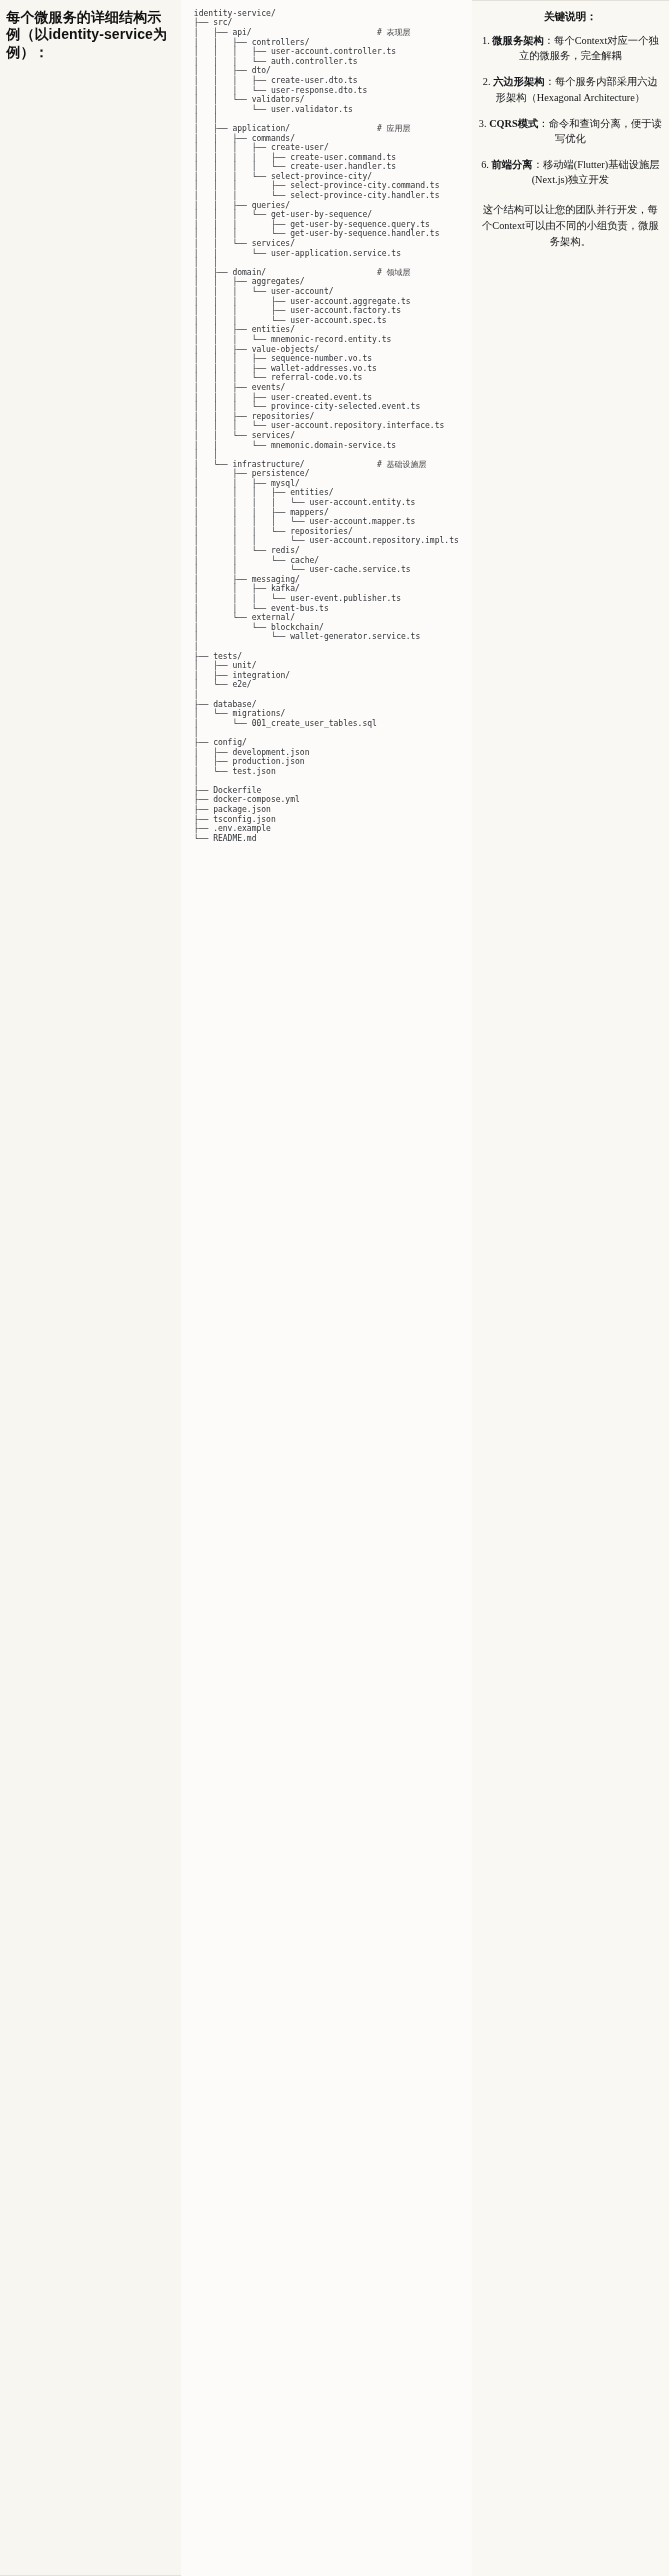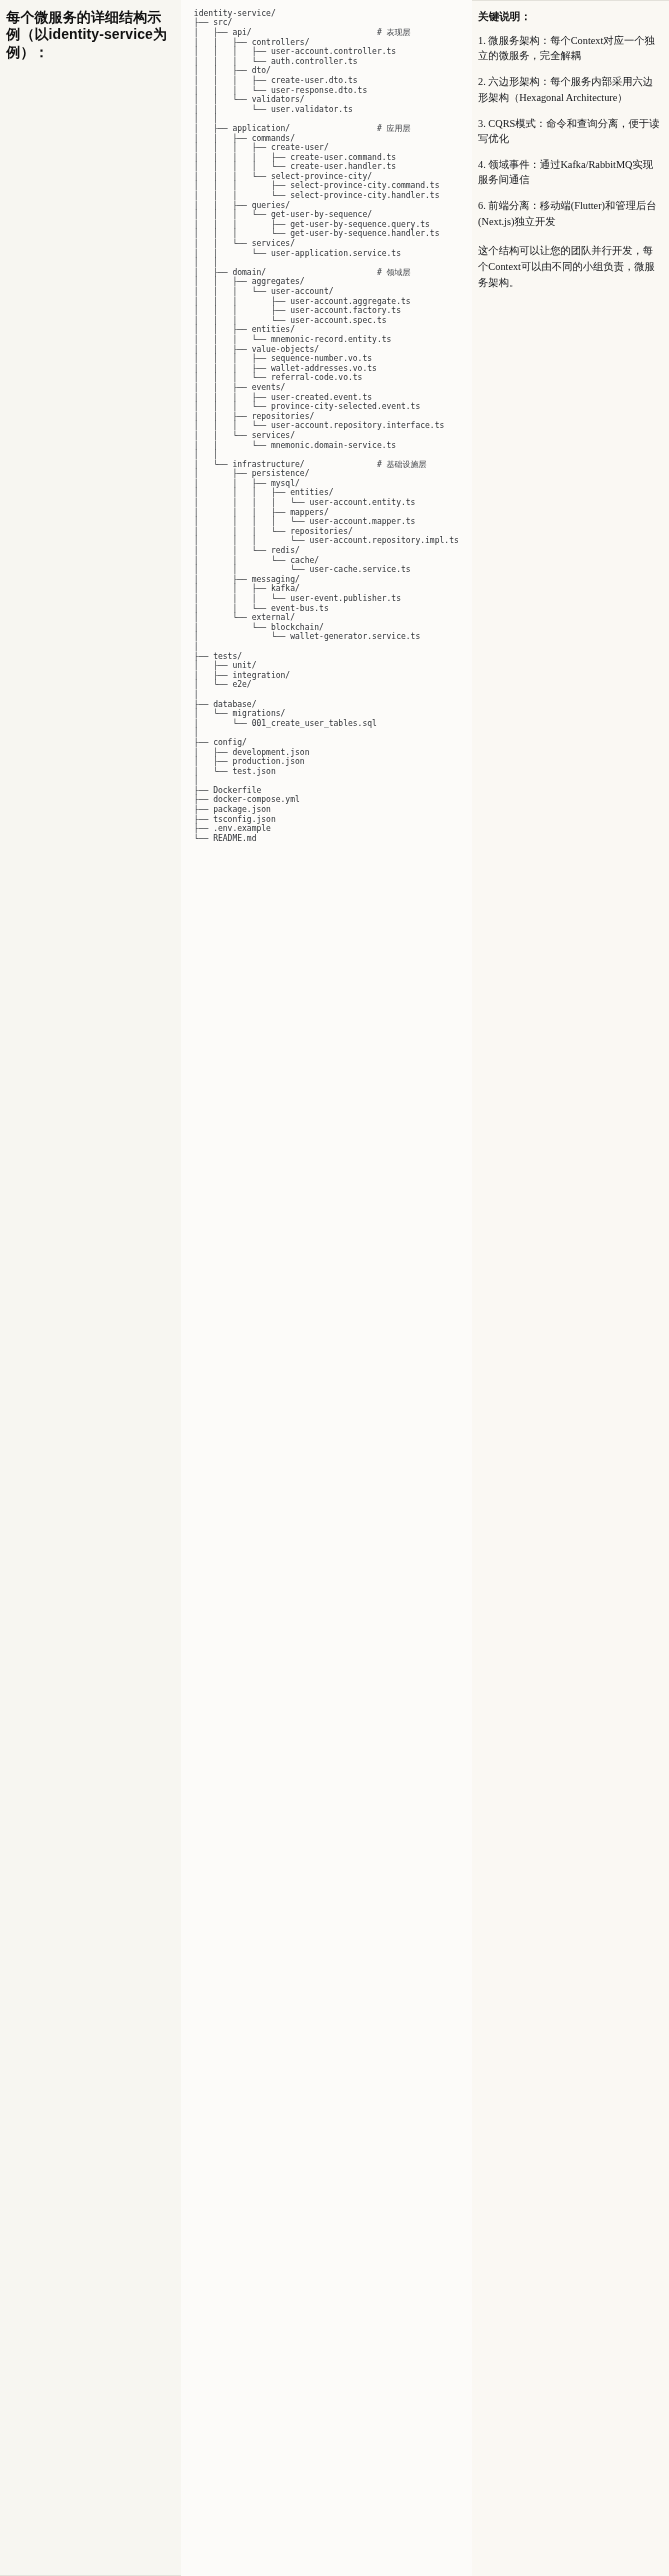--- a/index.html
+++ b/index.html
@@ -52,36 +52,37 @@
     margin: 0;
   }
   .tree .row { display: block; height: 9.6px; white-space: pre; }
   .tree .cmt { color: #3a3d42; }
 
   
   .keys {
     background: #faf8f3;
     border-top: 0.6px solid #e3e1da;
     padding: 8.8px 6.3px 6.3px 6.3px;
+    text-align: center;
   }
   .keys h2 {
     font-family: "Liberation Sans", "DejaVu Sans", sans-serif;
     font-weight: bold;
     font-size: 10.6px;
     margin: 0 0 8.8px 0;
     color: #111;
   }
   .key-item {
     font-size: 10.3px;
     line-height: 1.5;
     margin: 0 0 10.6px 0;
     color: #14161a;
   }
   .key-item .num { font-weight: normal; }
-  .key-item .k { font-weight: normal; }
+  .key-item .k { font-weight: bold; }
   .key-item .v { font-weight: normal; }
 
   .closing {
     font-size: 10.3px;
     line-height: 1.55;
     margin: 13.8px 0 2.5px 0;
     color: #14161a;
   }
 </style>
 </head>
@@ -96,20 +97,19 @@
   <div class="tree-block">
     <pre class="tree" id="tree-root"><span class="row">identity-service/</span><span class="row">├── src/</span><span class="row">│   ├── api/                          <span class="cmt"># 表现层</span></span><span class="row">│   │   ├── controllers/</span><span class="row">│   │   │   ├── user-account.controller.ts</span><span class="row">│   │   │   └── auth.controller.ts</span><span class="row">│   │   ├── dto/</span><span class="row">│   │   │   ├── create-user.dto.ts</span><span class="row">│   │   │   └── user-response.dto.ts</span><span class="row">│   │   └── validators/</span><span class="row">│   │       └── user.validator.ts</span><span class="row">│   │</span><span class="row">│   ├── application/                  <span class="cmt"># 应用层</span></span><span class="row">│   │   ├── commands/</span><span class="row">│   │   │   ├── create-user/</span><span class="row">│   │   │   │   ├── create-user.command.ts</span><span class="row">│   │   │   │   └── create-user.handler.ts</span><span class="row">│   │   │   └── select-province-city/</span><span class="row">│   │   │       ├── select-province-city.command.ts</span><span class="row">│   │   │       └── select-province-city.handler.ts</span><span class="row">│   │   ├── queries/</span><span class="row">│   │   │   └── get-user-by-sequence/</span><span class="row">│   │   │       ├── get-user-by-sequence.query.ts</span><span class="row">│   │   │       └── get-user-by-sequence.handler.ts</span><span class="row">│   │   └── services/</span><span class="row">│   │       └── user-application.service.ts</span><span class="row">│   │</span><span class="row">│   ├── domain/                       <span class="cmt"># 领域层</span></span><span class="row">│   │   ├── aggregates/</span><span class="row">│   │   │   └── user-account/</span><span class="row">│   │   │       ├── user-account.aggregate.ts</span><span class="row">│   │   │       ├── user-account.factory.ts</span><span class="row">│   │   │       └── user-account.spec.ts</span><span class="row">│   │   ├── entities/</span><span class="row">│   │   │   └── mnemonic-record.entity.ts</span><span class="row">│   │   ├── value-objects/</span><span class="row">│   │   │   ├── sequence-number.vo.ts</span><span class="row">│   │   │   ├── wallet-addresses.vo.ts</span><span class="row">│   │   │   └── referral-code.vo.ts</span><span class="row">│   │   ├── events/</span><span class="row">│   │   │   ├── user-created.event.ts</span><span class="row">│   │   │   └── province-city-selected.event.ts</span><span class="row">│   │   ├── repositories/</span><span class="row">│   │   │   └── user-account.repository.interface.ts</span><span class="row">│   │   └── services/</span><span class="row">│   │       └── mnemonic.domain-service.ts</span><span class="row">│   │</span><span class="row">│   └── infrastructure/               <span class="cmt"># 基础设施层</span></span><span class="row">│       ├── persistence/</span><span class="row">│       │   ├── mysql/</span><span class="row">│       │   │   ├── entities/</span><span class="row">│       │   │   │   └── user-account.entity.ts</span><span class="row">│       │   │   ├── mappers/</span><span class="row">│       │   │   │   └── user-account.mapper.ts</span><span class="row">│       │   │   └── repositories/</span><span class="row">│       │   │       └── user-account.repository.impl.ts</span><span class="row">│       │   └── redis/</span><span class="row">│       │       └── cache/</span><span class="row">│       │           └── user-cache.service.ts</span><span class="row">│       ├── messaging/</span><span class="row">│       │   ├── kafka/</span><span class="row">│       │   │   └── user-event.publisher.ts</span><span class="row">│       │   └── event-bus.ts</span><span class="row">│       └── external/</span><span class="row">│           └── blockchain/</span><span class="row">│               └── wallet-generator.service.ts</span><span class="row">│</span><span class="row">├── tests/</span><span class="row">│   ├── unit/</span><span class="row">│   ├── integration/</span><span class="row">│   └── e2e/</span><span class="row">│</span><span class="row">├── database/</span><span class="row">│   └── migrations/</span><span class="row">│       └── 001_create_user_tables.sql</span><span class="row">│</span><span class="row">├── config/</span><span class="row">│   ├── development.json</span><span class="row">│   ├── production.json</span><span class="row">│   └── test.json</span><span class="row">│</span><span class="row">├── Dockerfile</span><span class="row">├── docker-compose.yml</span><span class="row">├── package.json</span><span class="row">├── tsconfig.json</span><span class="row">├── .env.example</span><span class="row">└── README.md</span></pre>
   </div>
 
   <div class="keys">
     <h2>关键说明：</h2>
     <div id="key-list">
         <p class="key-item"><span class="num">1. </span><span class="k">微服务架构</span><span>：</span><span class="v">每个Context对应一个独立的微服务，完全解耦</span></p>
         <p class="key-item"><span class="num">2. </span><span class="k">六边形架构</span><span>：</span><span class="v">每个服务内部采用六边形架构（Hexagonal Architecture）</span></p>
         <p class="key-item"><span class="num">3. </span><span class="k">CQRS模式</span><span>：</span><span class="v">命令和查询分离，便于读写优化</span></p>
-        <p class="key-item"><span class="num">4. </span><span class="k">领域事件</span><span>：</span><span class="v">通过Kafka/RabbitMQ实现服务间通信</span></p>
-        <p class="key-item"><span class="num">6. </span><span class="k">前端分离</span><span>：</span><span class="v">移动端(Flutter)和管理后台(Next.js)独立开发</span></p>
+        <p class="key-item"><span class="num">6. </span><span class="k">前端分离</span><span>：</span><span class="v">移动端(Flutter)基础设施层(Next.js)独立开发</span></p>
       </div>
     <p class="closing">这个结构可以让您的团队并行开发，每个Context可以由不同的小组负责，微服务架构。</p>
   </div>
 
 </div>
 
 
 </body></html>

